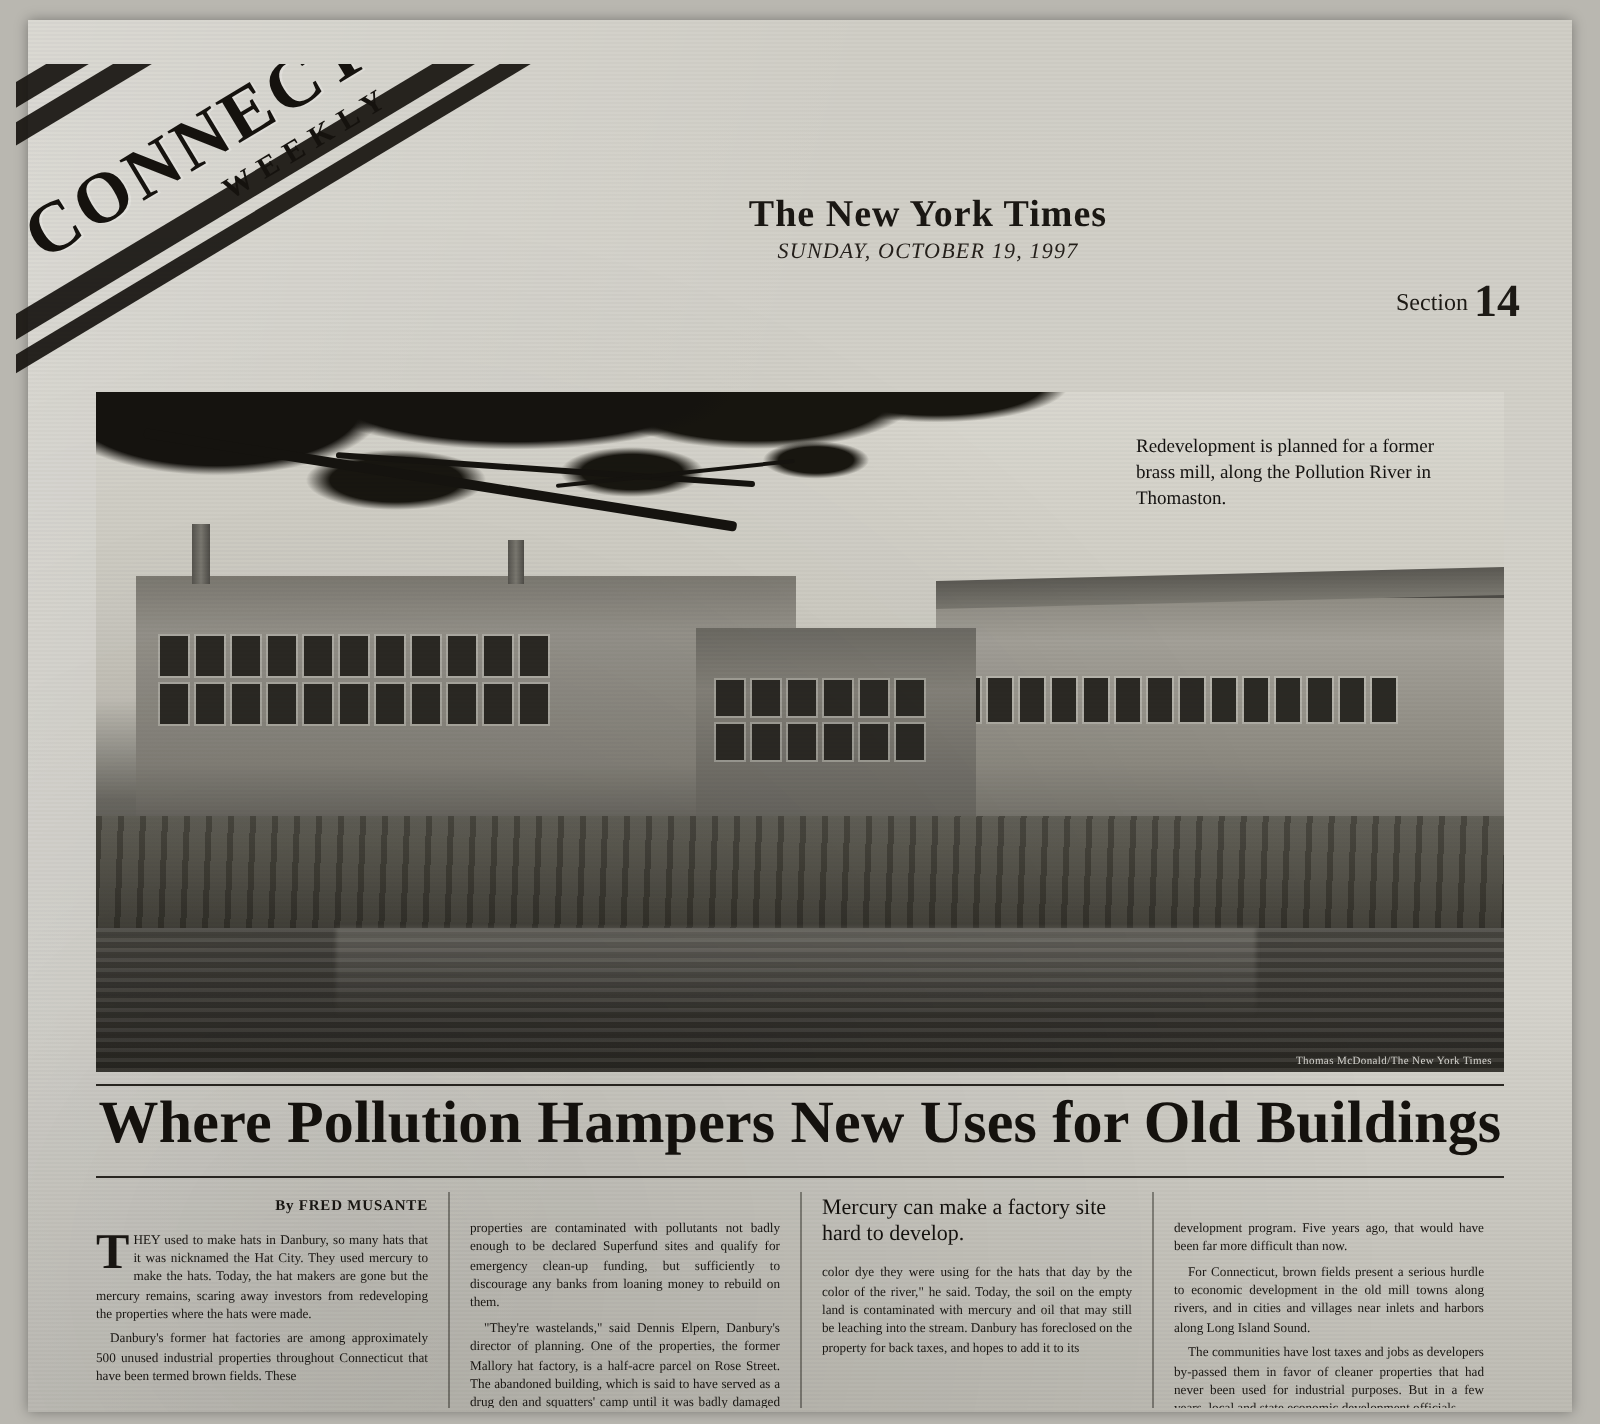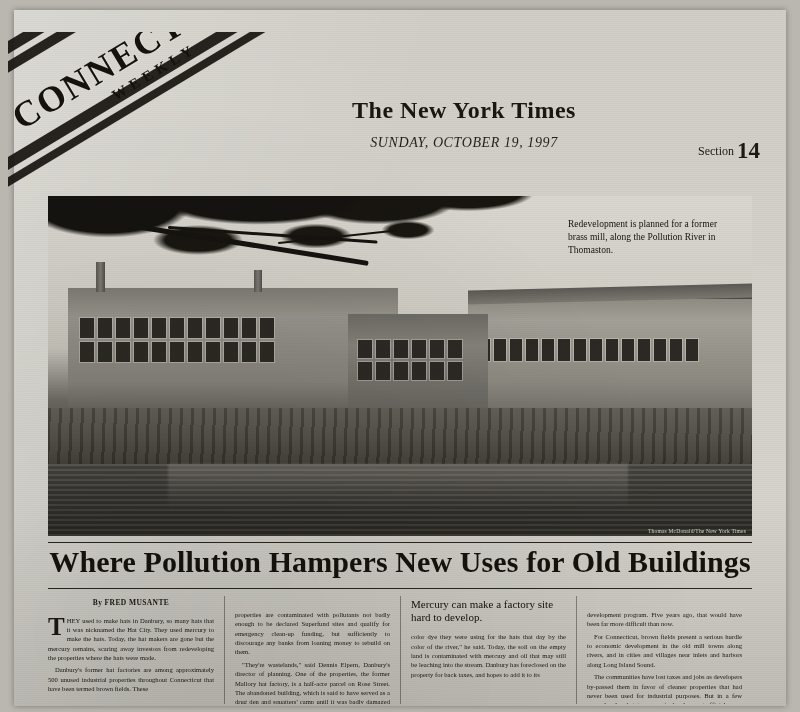--- a/index.html
+++ b/index.html
@@ -50,31 +50,31 @@
   .nameplate {
     position: absolute;
     left: 300px;
     top: 88px;
     width: 300px;
     text-align: center;
   }
   .nyt-title {
     font-family: "Liberation Serif", serif;
     font-weight: bold;
-    font-size: 24px;
+    font-size: 19px;
     letter-spacing: 0.5px;
     color: #1a1713;
     line-height: 1;
     white-space: nowrap;
   }
   .nyt-date {
-    margin-top: 13px;
+    margin-top: 3px;
     font-family: "Liberation Serif", serif;
     font-style: italic;
-    font-size: 14px;
+    font-size: 11px;
     letter-spacing: 0.6px;
     color: #241f1a;
     text-align: center;
   }
   .section-label {
     position: absolute;
     right: 26px;
     top: 128px;
     font-size: 12px;
     color: #1d1a15;
@@ -307,21 +307,21 @@
     box-sizing: border-box;
     position: relative;
     font-size: 6.6px;
     line-height: 1.42;
     text-align: justify;
     color: #1a1713;
     overflow: hidden;
   }
   .col + .col { border-left: 1px solid rgba(40,37,32,0.45); padding-left: 10px; }
   .byline {
-    text-align: center;
+    text-align: right;
     font-size: 7.5px;
     font-weight: bold;
     letter-spacing: 0.4px;
     margin-bottom: 7px;
     margin-top: 2px;
   }
   .dropcap::first-letter {
     float: left;
     font-size: 25px;
     line-height: 19px;

